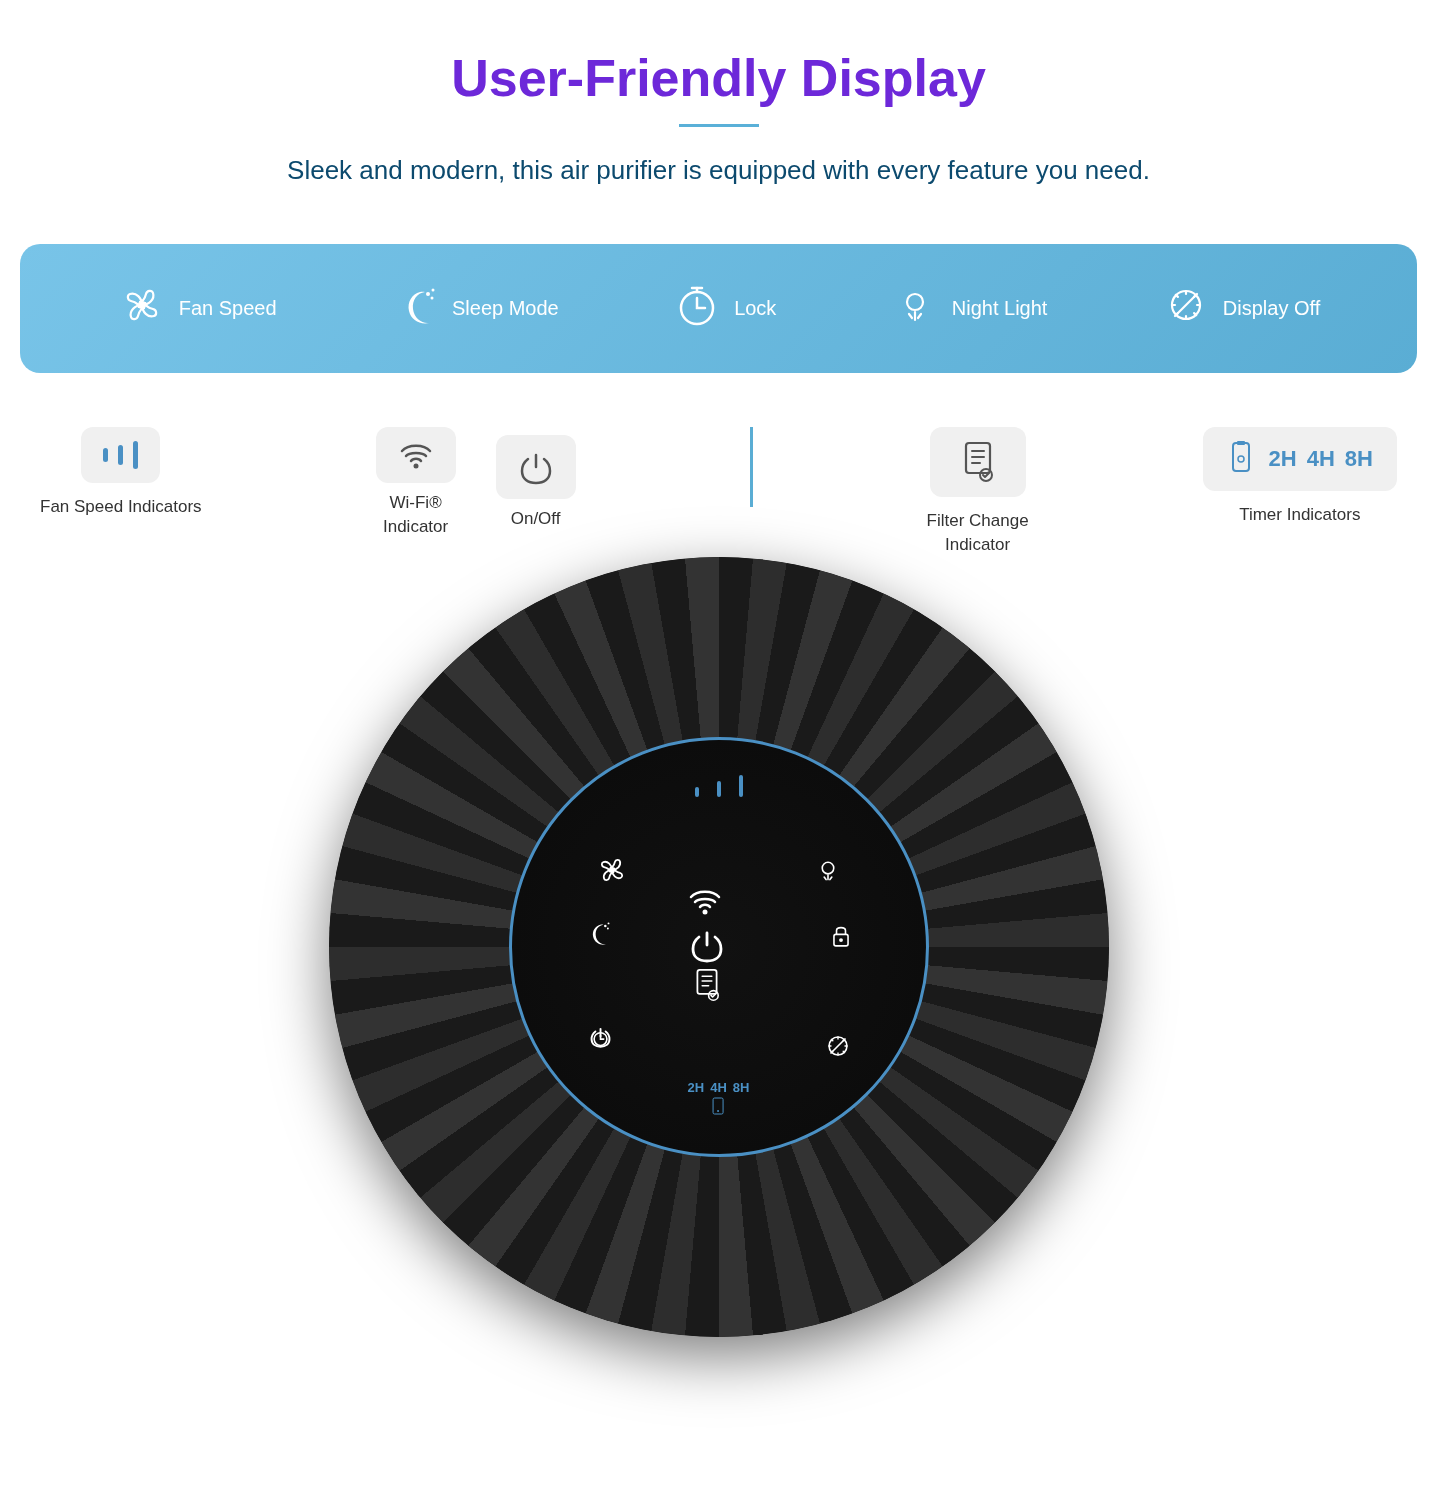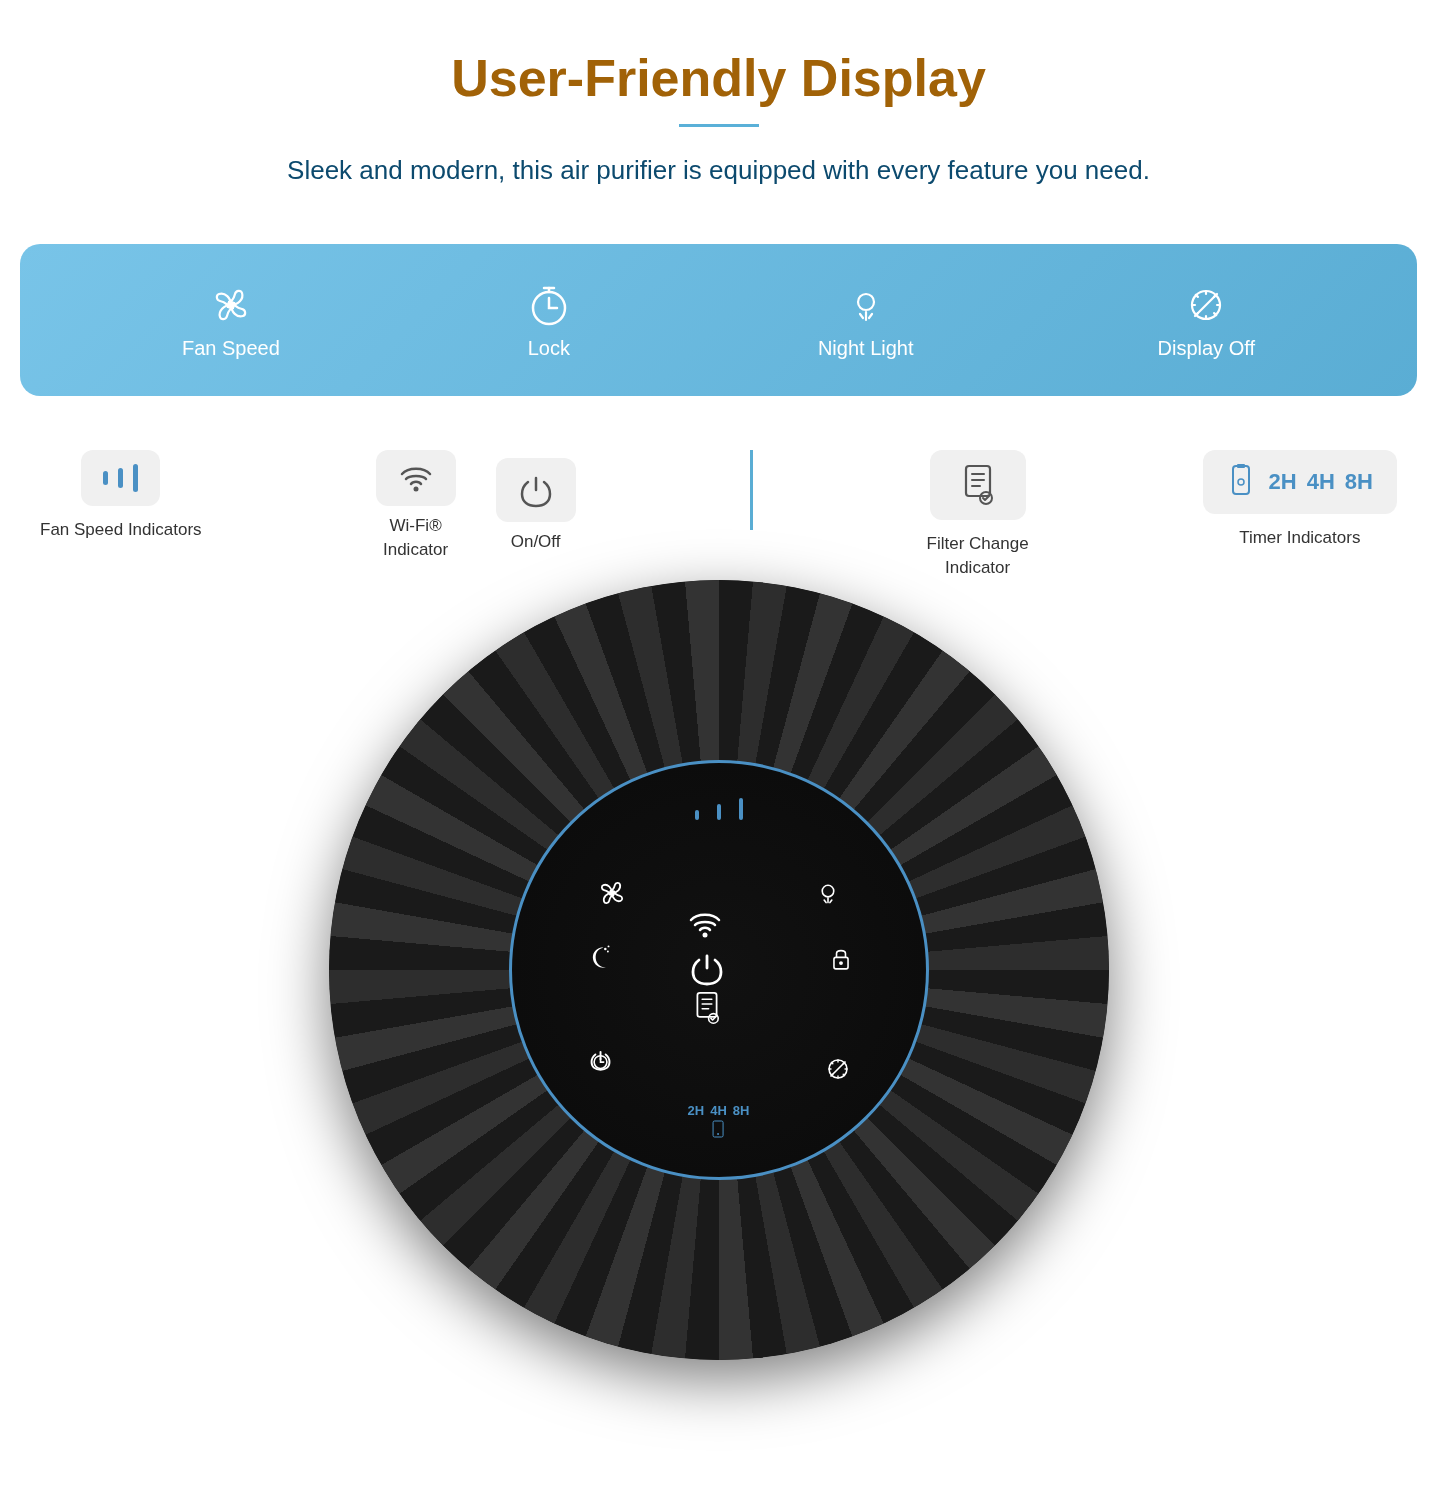--- a/index.html
+++ b/index.html
@@ -12,21 +12,21 @@
     }
 
     
     .header {
       text-align: center;
       padding: 48px 200px 30px;
     }
     .header h1 {
       font-size: 52px;
       font-weight: 700;
-      color: #a16207;
+      color: #6d28d9;
       margin-bottom: 16px;
     }
     .header-divider {
       width: 80px;
       height: 3px;
       background: #5ab0d8;
       margin: 0 auto 24px;
     }
     .header p {
       font-size: 26px;
@@ -39,23 +39,23 @@
       background: linear-gradient(135deg, #78c4e8, #5aadd4);
       border-radius: 20px;
       margin: 24px 20px;
       padding: 36px 40px;
       display: flex;
       justify-content: space-around;
       align-items: center;
     }
     .feature-item {
       display: flex;
-      flex-direction: column;
-      align-items: center;
-      gap: 0;
+      flex-direction: row;
+      align-items: center;
+      gap: 12px;
       color: white;
     }
     .feature-icon {
       font-size: 44px;
       line-height: 1;
     }
     .feature-label {
       font-size: 20px;
       font-weight: 500;
       color: white;
@@ -258,20 +258,31 @@
           <path d="M25 25 C32 25 38 19 36 13 C35 10 30 10 29 14 C28 18 26 22 22 22"></path>
           <path d="M25 25 C25 32 31 38 37 36 C40 35 40 30 36 29 C32 28 28 26 28 22"></path>
           <path d="M25 25 C18 25 12 31 14 37 C15 40 20 40 21 36 C22 32 24 28 28 28"></path>
           <circle cx="25" cy="25" r="3" fill="white" stroke="white"></circle>
         </g>
       </svg>
     </div>
     <span class="feature-label">Fan Speed</span>
   </div>
 
+  <div class="feature-item">
+    <div class="feature-icon">
+      <svg width="50" height="50" viewBox="0 0 50 50" fill="none">
+        <path d="M30 12 C22 14 17 22 19 31 C21 40 30 45 39 43 C32 44 24 38 23 29 C22 20 27 13 35 12 C33 11.5 31.5 11.8 30 12Z" fill="white"></path>
+        <circle cx="38" cy="14" r="2" fill="white"></circle>
+        <circle cx="43" cy="10" r="1.5" fill="white"></circle>
+        <circle cx="42" cy="18" r="1.5" fill="white"></circle>
+      </svg>
+    </div>
+    <span class="feature-label">Sleep Mode</span>
+  </div>
 
   <div class="feature-item">
     <div class="feature-icon">
       <svg width="50" height="50" viewBox="0 0 50 50" fill="none">
         <circle cx="25" cy="28" r="16" stroke="white" stroke-width="2.5"></circle>
         <path d="M25 18 L25 28 L33 28" stroke="white" stroke-width="2.5" stroke-linecap="round"></path>
         <path d="M20 8 L30 8" stroke="white" stroke-width="2.5" stroke-linecap="round"></path>
         <path d="M25 8 L25 12" stroke="white" stroke-width="2.5" stroke-linecap="round"></path>
       </svg>
     </div>

